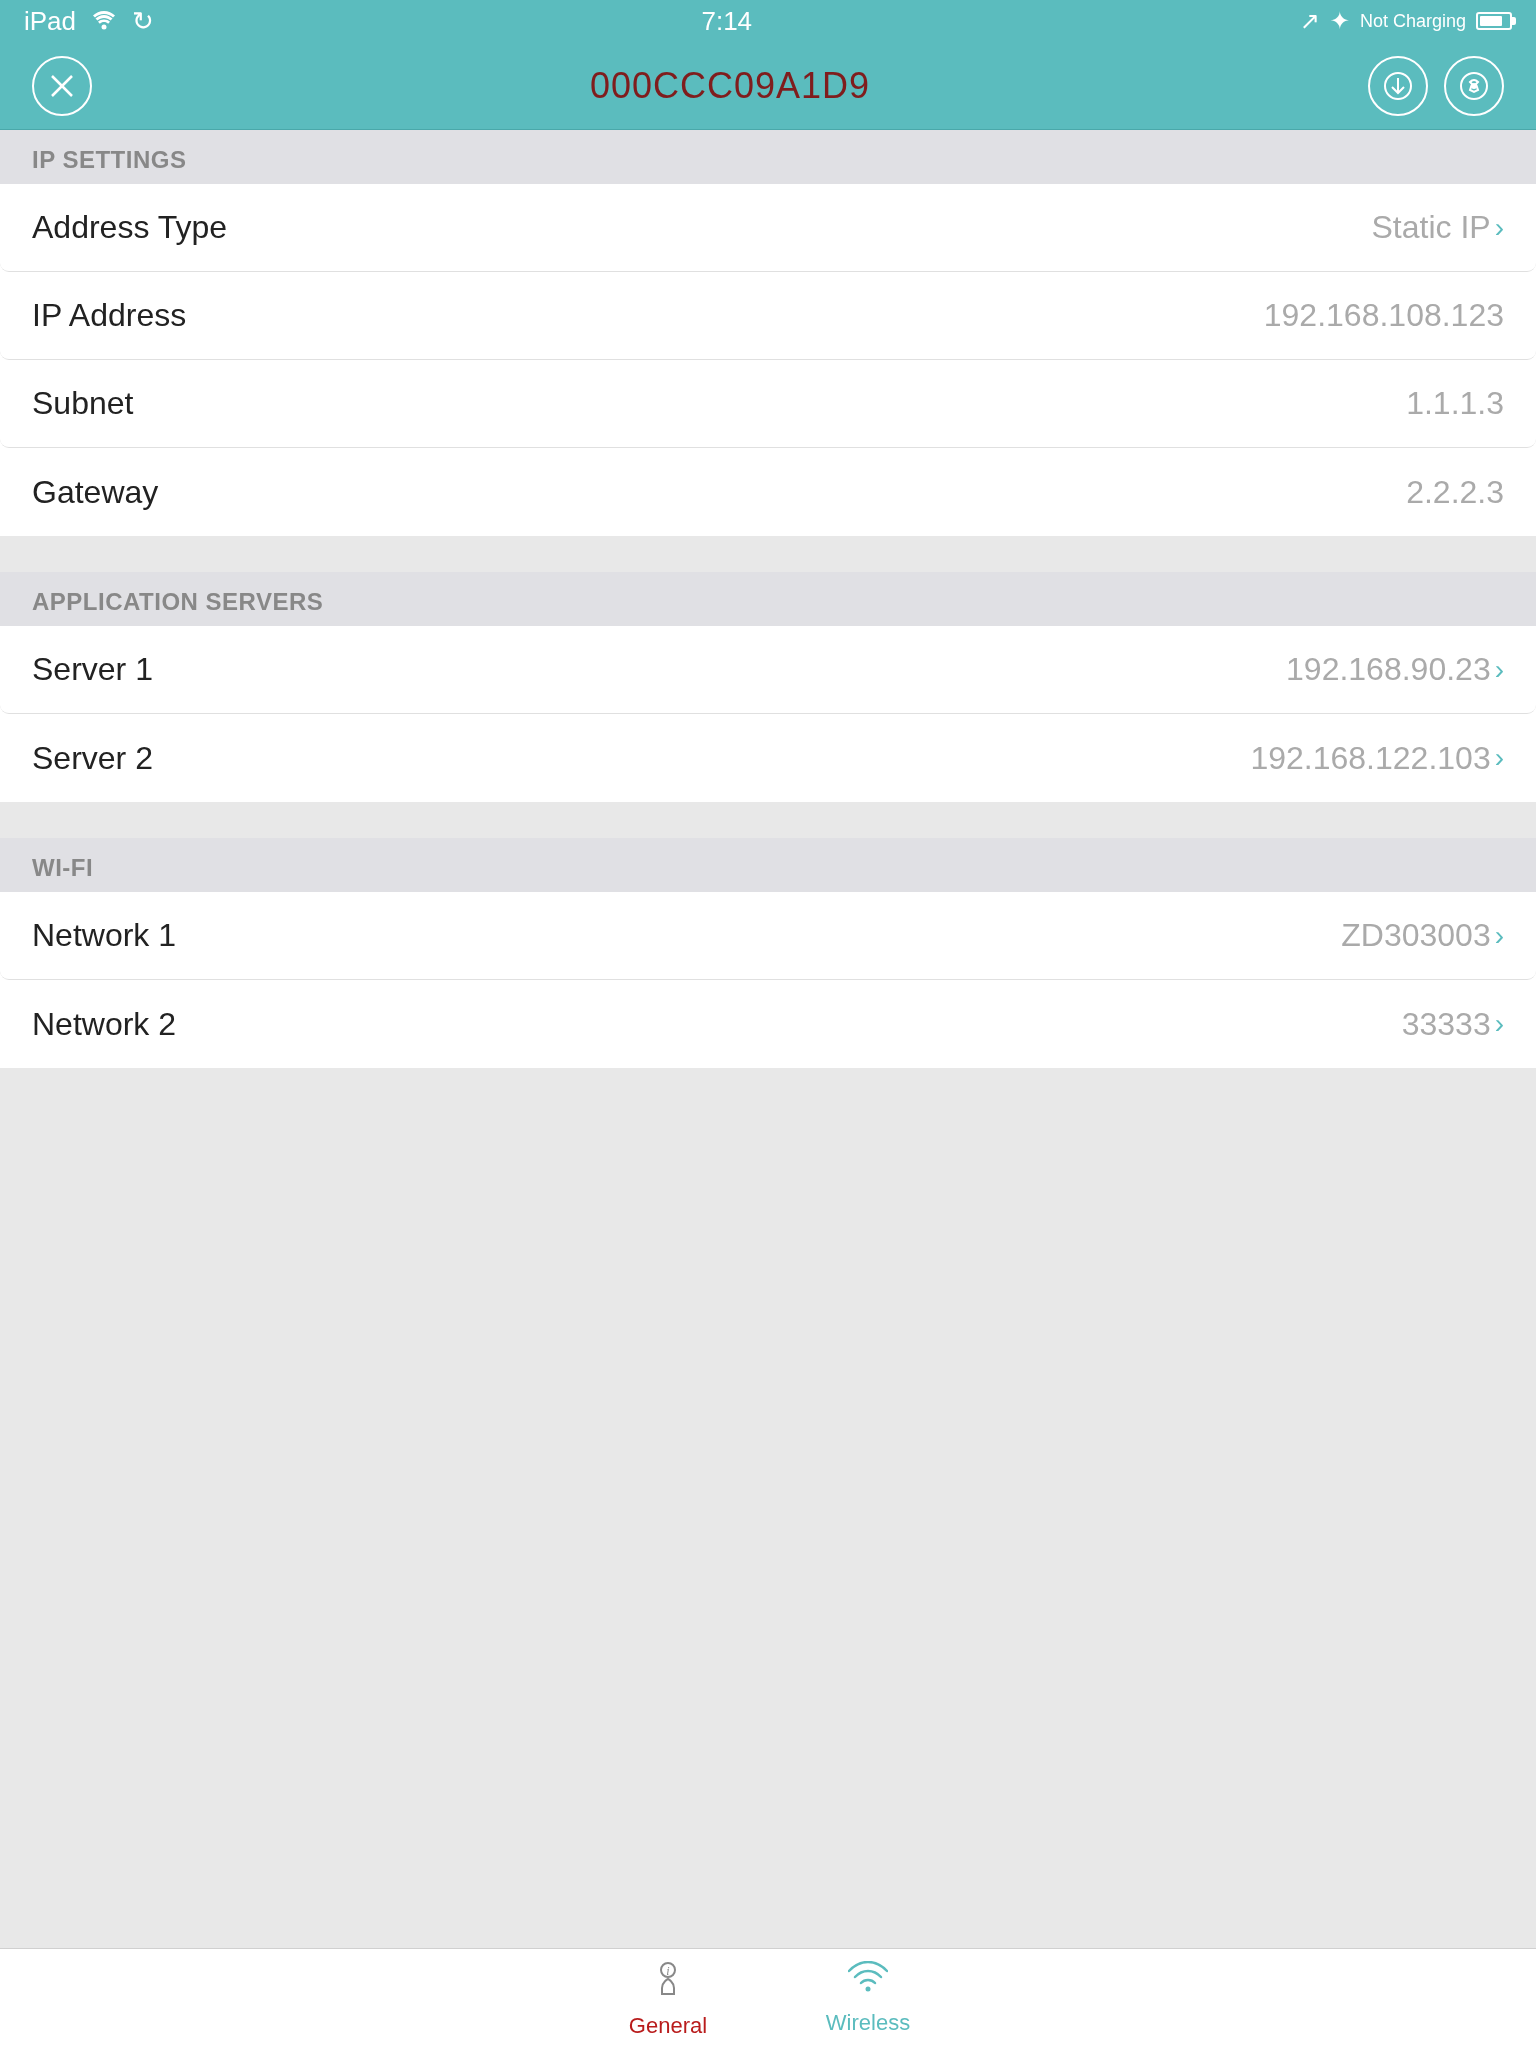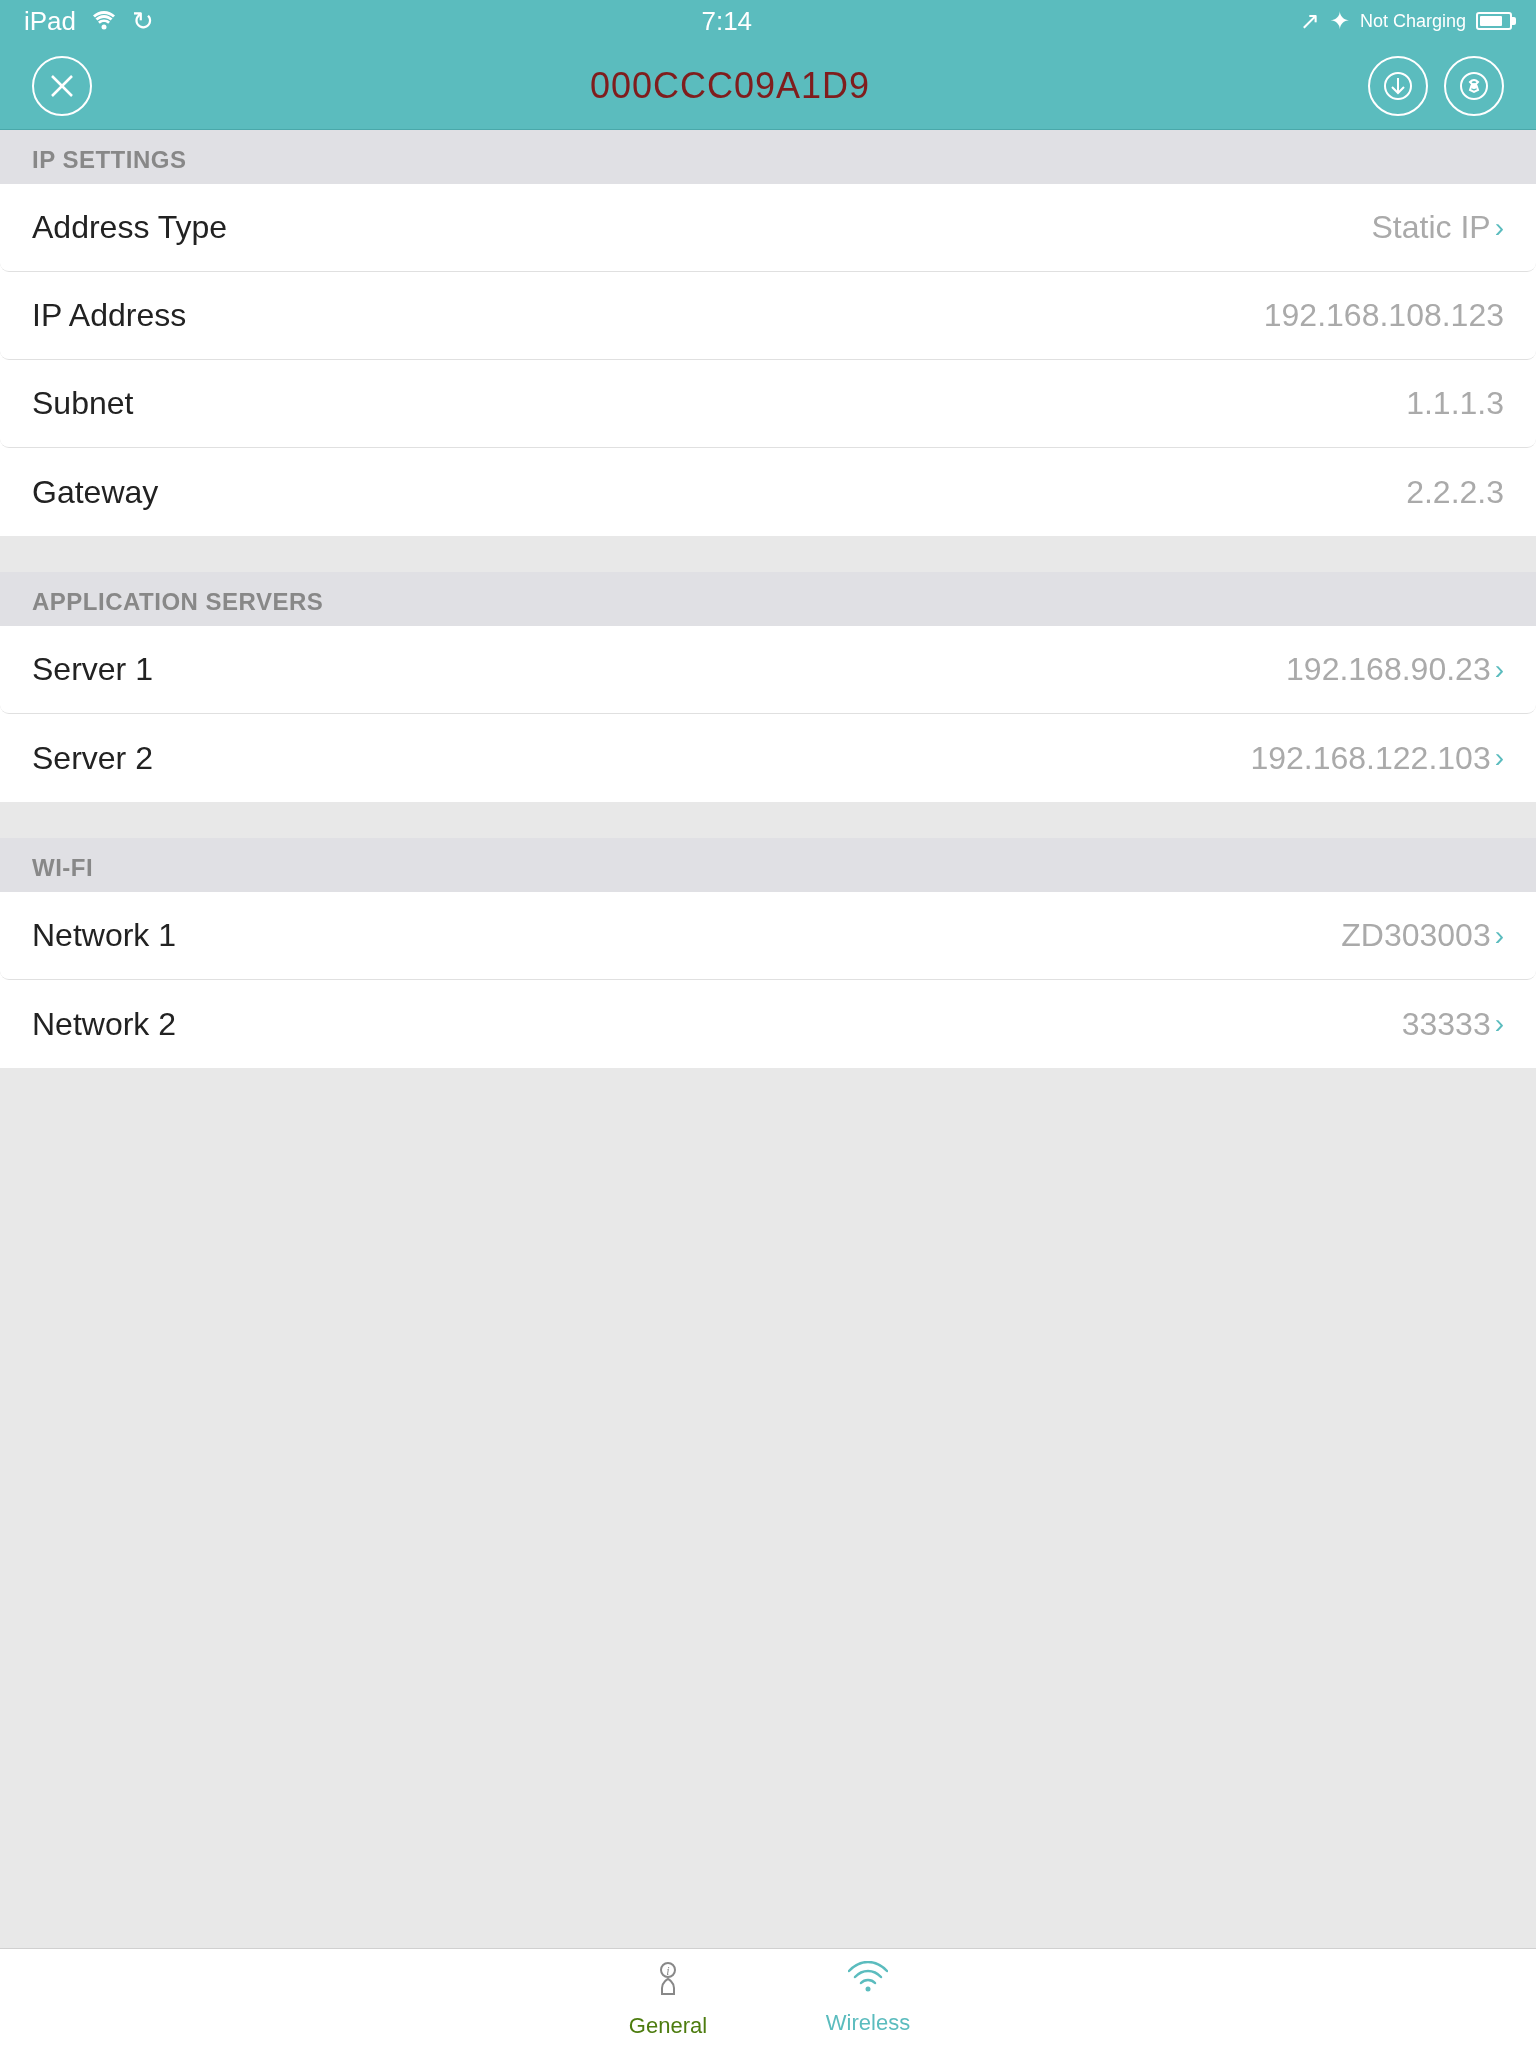--- a/index.html
+++ b/index.html
@@ -368,21 +368,21 @@
 
 <div class="tab-bar">
   <div class="tab-item inactive">
     <span class="tab-icon">
       <svg width="36" height="40" viewBox="0 0 36 40" fill="none">
         <circle cx="18" cy="12" r="7" stroke="#888" stroke-width="2" fill="none"></circle>
         <path d="M18 21 C18 21 12 24 12 30 L12 36 L24 36 L24 30 C24 24 18 21 18 21Z" stroke="#888" stroke-width="2" fill="none"></path>
         <text x="18" y="17" font-family="serif" font-style="italic" font-size="12" fill="#888" text-anchor="middle">i</text>
       </svg>
     </span>
-    <span class="tab-label inactive" style="color:#4d7c0f;font-size:22px;">General</span>
+    <span class="tab-label inactive" style="color:#b91c1c;font-size:22px;">General</span>
   </div>
   <div class="tab-item active">
     <span class="tab-icon">
       <svg width="40" height="34" viewBox="0 0 40 34" fill="none">
         <path d="M20 28 L20 28" stroke="#5bbcbe" stroke-width="3" stroke-linecap="round"></path>
         <circle cx="20" cy="28" r="2.5" fill="#5bbcbe"></circle>
         <path d="M13 22C14.8 20 17.3 19 20 19C22.7 19 25.2 20 27 22" stroke="#5bbcbe" stroke-width="2.5" stroke-linecap="round" fill="none"></path>
         <path d="M7 16C10.5 12.2 15 10 20 10C25 10 29.5 12.2 33 16" stroke="#5bbcbe" stroke-width="2.5" stroke-linecap="round" fill="none"></path>
         <path d="M1 10C6.2 4.4 12.7 1 20 1C27.3 1 33.8 4.4 39 10" stroke="#5bbcbe" stroke-width="2.5" stroke-linecap="round" fill="none"></path>
       </svg>

